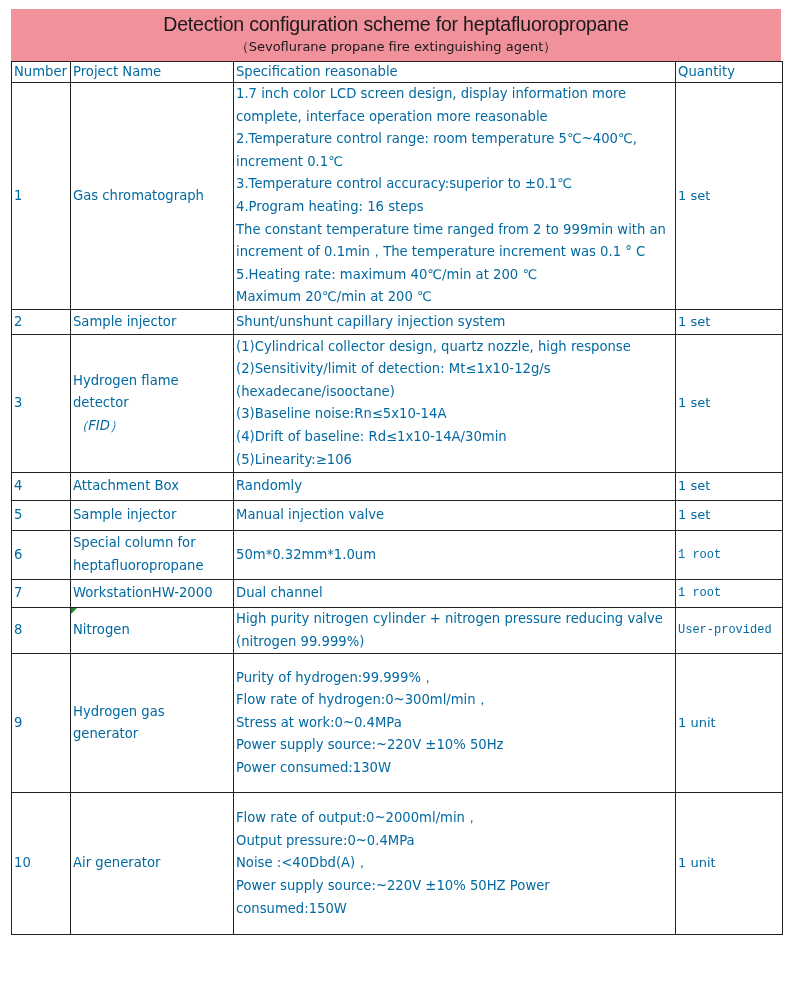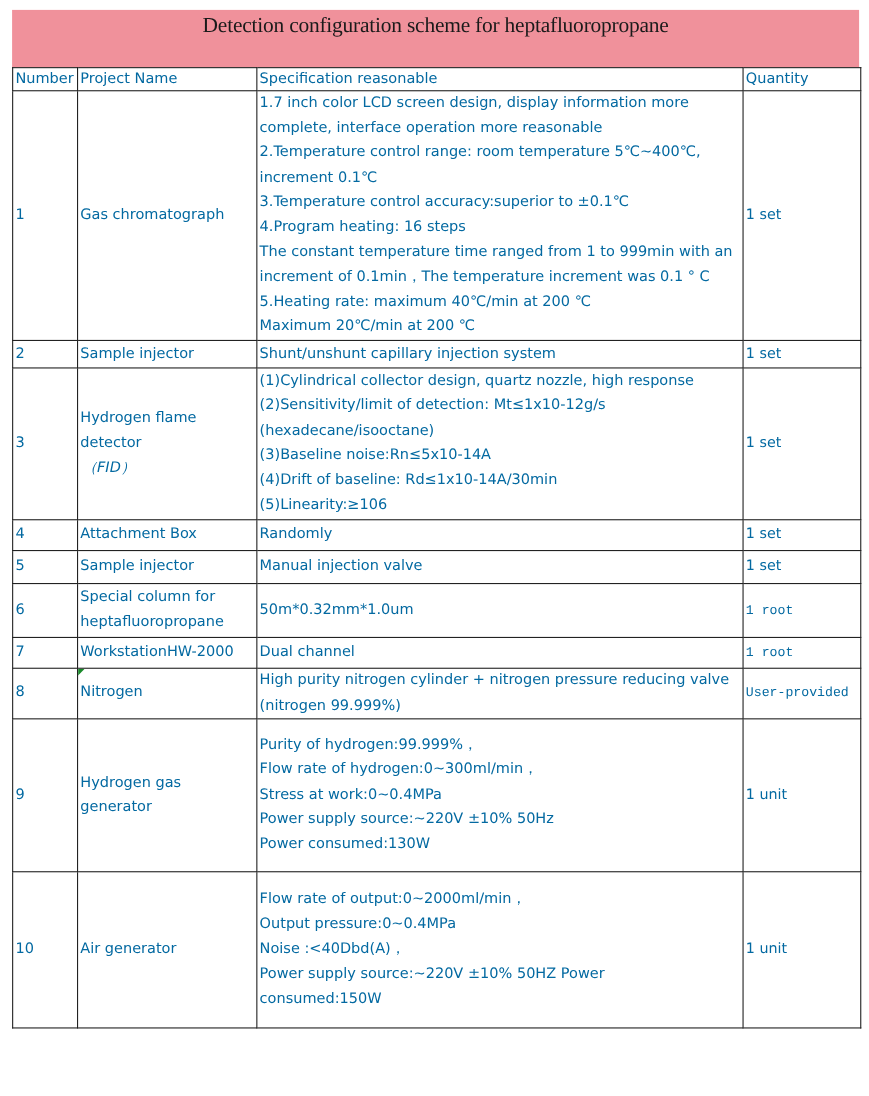--- a/index.html
+++ b/index.html
@@ -4,21 +4,21 @@
 <style>
   html, body { margin: 0; padding: 0; background: #ffffff; }
   body { width: 790px; height: 996px; position: relative; overflow: hidden;
          font-family: "DejaVu Sans", sans-serif; color: #111; }
   .title-band {
     position: absolute; left: 11px; top: 9px; width: 770px; height: 52px;
     background: #f0919b;
   }
   .title-main {
     position: absolute; left: 0; right: 0; top: 2px; text-align: center;
-    font-family: Liberation Serif, serif; font-size: 19.5px; letter-spacing: -0.2px;
+    font-family: Liberation Sans, sans-serif; font-size: 19.5px; letter-spacing: -0.2px;
     color: #1a1a1a; line-height: 26px;
   }
   .title-sub {
     position: absolute; left: 0; right: 0; top: 29px; text-align: center;
     font-size: 13px; color: #1a1a1a; line-height: 18px;
   }
   table.spec {
     position: absolute; left: 11px; top: 61px;
     border-collapse: collapse; table-layout: fixed; width: 771px;
   }
@@ -36,20 +36,21 @@
   .comment-marker {
     position: absolute; left: 0; top: 0; width: 0; height: 0;
     border-top: 6px solid #1a8a2a; border-right: 6px solid transparent;
   }
 </style>
 </head>
 <body>
 
 <div class="title-band">
   <div class="title-main">Detection configuration scheme for heptafluoropropane</div>
+  <div class="title-sub">（Sevoflurane propane fire extinguishing agent）</div>
 </div>
 
 <table class="spec">
   <colgroup>
     <col style="width:59px">
     <col style="width:163px">
     <col style="width:442px">
     <col style="width:107px">
   </colgroup>
   <tbody id="tbody">
@@ -64,21 +65,21 @@
         <td class="name-cell">
           <span class="line">Gas chromatograph</span>
         </td>
         <td class="desc">
           <span class="line">1.7 inch color LCD screen design, display information more</span>
           <span class="line">complete, interface operation more reasonable</span>
           <span class="line">2.Temperature control range: room temperature 5℃~400℃,</span>
           <span class="line">increment 0.1℃</span>
           <span class="line">3.Temperature control accuracy:superior to ±0.1℃</span>
           <span class="line">4.Program heating: 16 steps</span>
-          <span class="line">The constant temperature time ranged from 1 to 999min with an</span>
+          <span class="line">The constant temperature time ranged from 2 to 999min with an</span>
           <span class="line">increment of 0.1min，The temperature increment was 0.1 ° C</span>
           <span class="line">5.Heating rate: maximum 40℃/min at 200 ℃</span>
           <span class="line">Maximum 20℃/min at 200 ℃</span>
         </td>
         <td class="qty">1 set</td>
       </tr>
       <tr style="height: 25px;">
         <td>2</td>
         <td class="name-cell">
           <span class="line">Sample injector</span>

